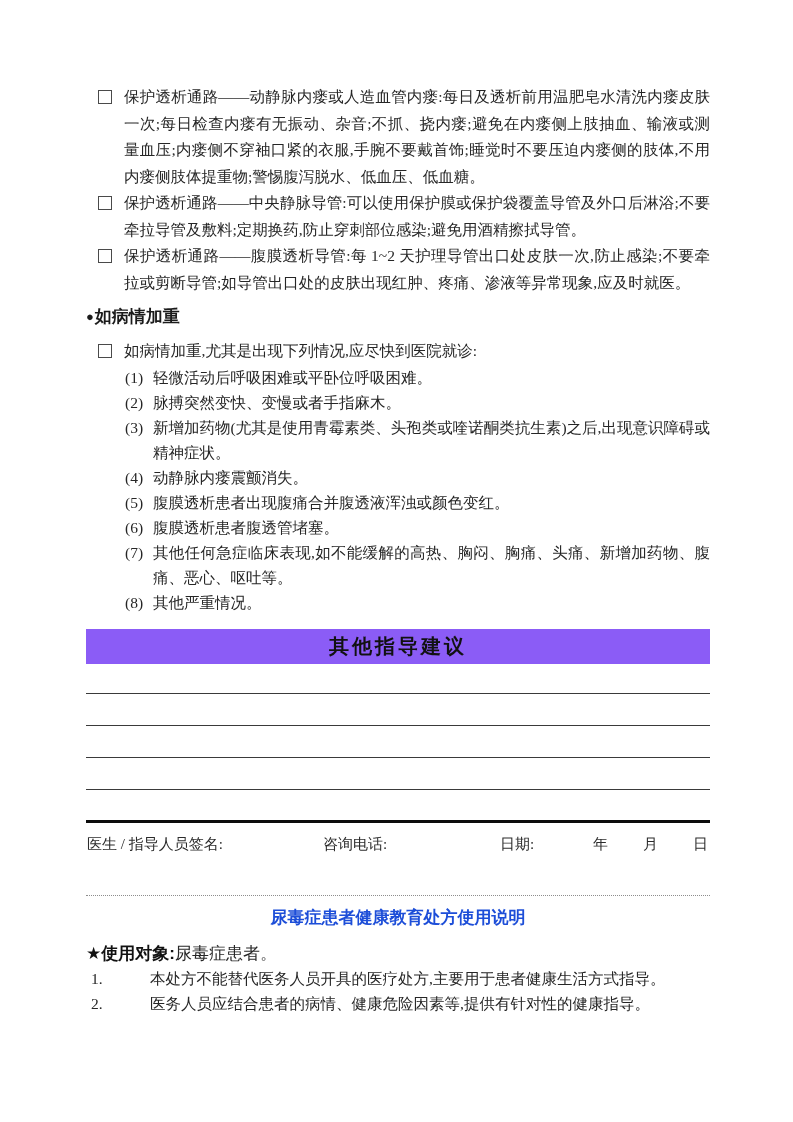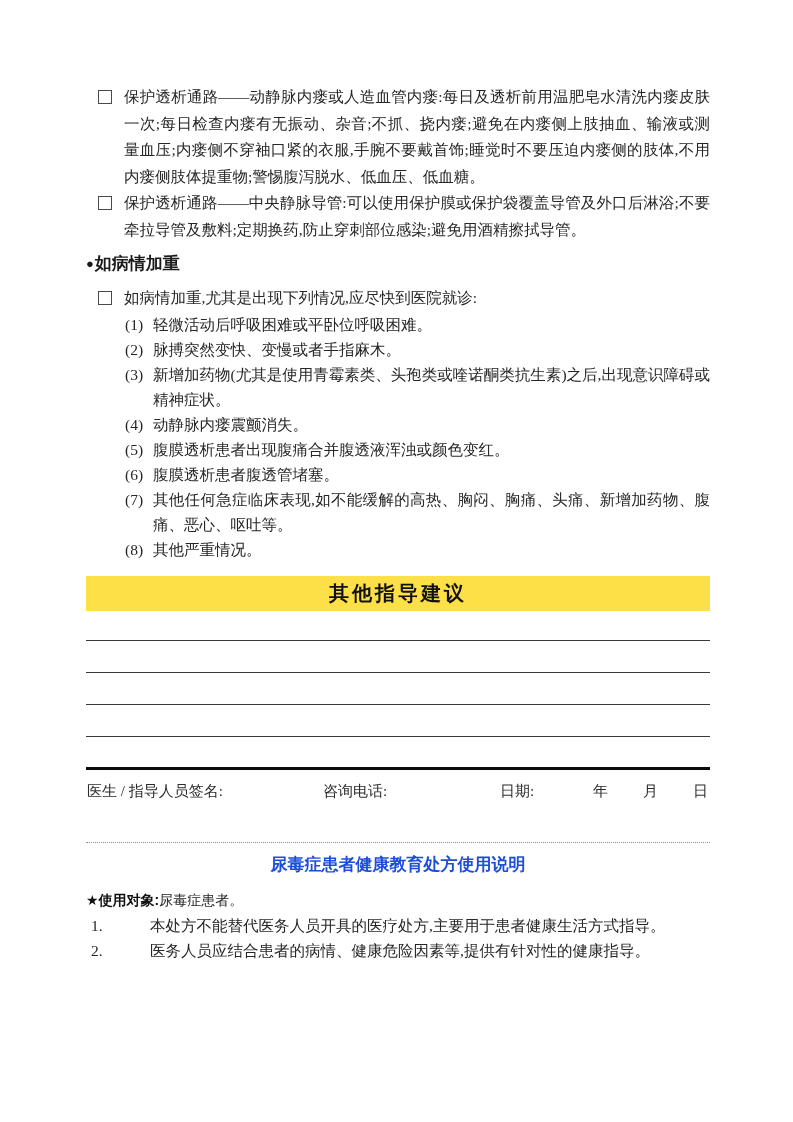--- a/index.html
+++ b/index.html
@@ -57,21 +57,21 @@
   .sig-day{left:607px;}
 
   .dotted{margin-top:38px;border-top:1.5px dotted #8d8d8d;height:0;}
 
   
   .usage-title{
     margin-top:9px;text-align:center;
     font-family:"Liberation Sans","DejaVu Sans",sans-serif;
     font-weight:bold;font-size:17px;line-height:26px;color:#1d4ed8;
   }
-  .usage-line{margin-top:10px;font-size:14px;line-height:25px;}
+  .usage-line{margin-top:10px;font-size:17px;line-height:25px;}
   .usage-label{
     font-family:"Liberation Sans","DejaVu Sans",sans-serif;
     font-weight:bold;color:#111;
   }
   .method-list{margin-left:5px;}
   .m-item{display:flex;font-size:15.5px;line-height:25.3px;}
   .m-num{width:19px;flex:none;}
   .m-text{flex:1;text-align:justify;margin-left:40px;}
 </style>
 </head>
@@ -84,20 +84,26 @@
       <div class="cb-col">
         <span class="checkbox"></span>
       </div>
       <div class="chk-text">保护透析通路——动静脉内瘘或人造血管内瘘:每日及透析前用温肥皂水清洗内瘘皮肤一次;每日检查内瘘有无振动、杂音;不抓、挠内瘘;避免在内瘘侧上肢抽血、输液或测量血压;内瘘侧不穿袖口紧的衣服,手腕不要戴首饰;睡觉时不要压迫内瘘侧的肢体,不用内瘘侧肢体提重物;警惕腹泻脱水、低血压、低血糖。</div>
     </div>
     <div class="chk-item">
       <div class="cb-col">
         <span class="checkbox"></span>
       </div>
       <div class="chk-text">保护透析通路——中央静脉导管:可以使用保护膜或保护袋覆盖导管及外口后淋浴;不要牵拉导管及敷料;定期换药,防止穿刺部位感染;避免用酒精擦拭导管。</div>
+    </div>
+    <div class="chk-item">
+      <div class="cb-col">
+        <span class="checkbox"></span>
+      </div>
+      <div class="chk-text">保护透析通路——腹膜透析导管:每 1~2 天护理导管出口处皮肤一次,防止感染;不要牵拉或剪断导管;如导管出口处的皮肤出现红肿、疼痛、渗液等异常现象,应及时就医。</div>
     </div>
 
     <div class="sec-heading">
       <span class="bullet">●</span>
       <span>如病情加重</span>
     </div>
 
     <div class="chk-item intro-gap">
       <div class="cb-col">
         <span class="checkbox"></span>
@@ -133,21 +139,21 @@
       <div class="num-item">
         <span class="num-col">(7)</span>
         <span class="num-text">其他任何急症临床表现,如不能缓解的高热、胸闷、胸痛、头痛、新增加药物、腹痛、恶心、呕吐等。</span>
       </div>
       <div class="num-item">
         <span class="num-col">(8)</span>
         <span class="num-text">其他严重情况。</span>
       </div>
     </div>
 
-    <div class="banner" id="banner" style="background: #fde047; align-items: center;">
+    <div class="banner" id="banner" style="background: #8b5cf6; align-items: center;">
       <span>其他指导建议</span>
     </div>
 
     <div>
       <div class="wline"></div>
       <div class="wline"></div>
       <div class="wline"></div>
       <div class="wline"></div>
       <div class="wline-thick"></div>
     </div>

